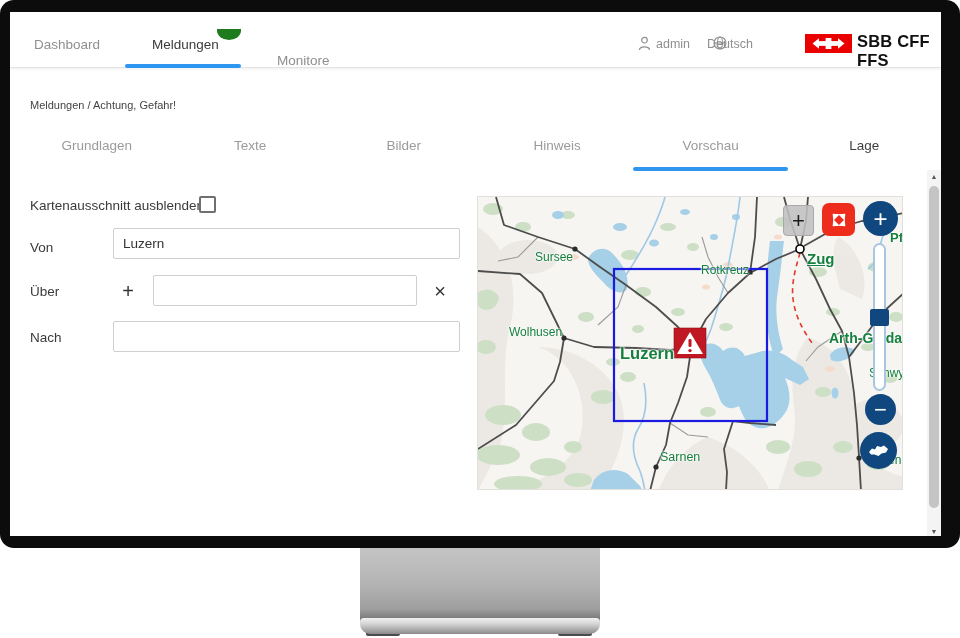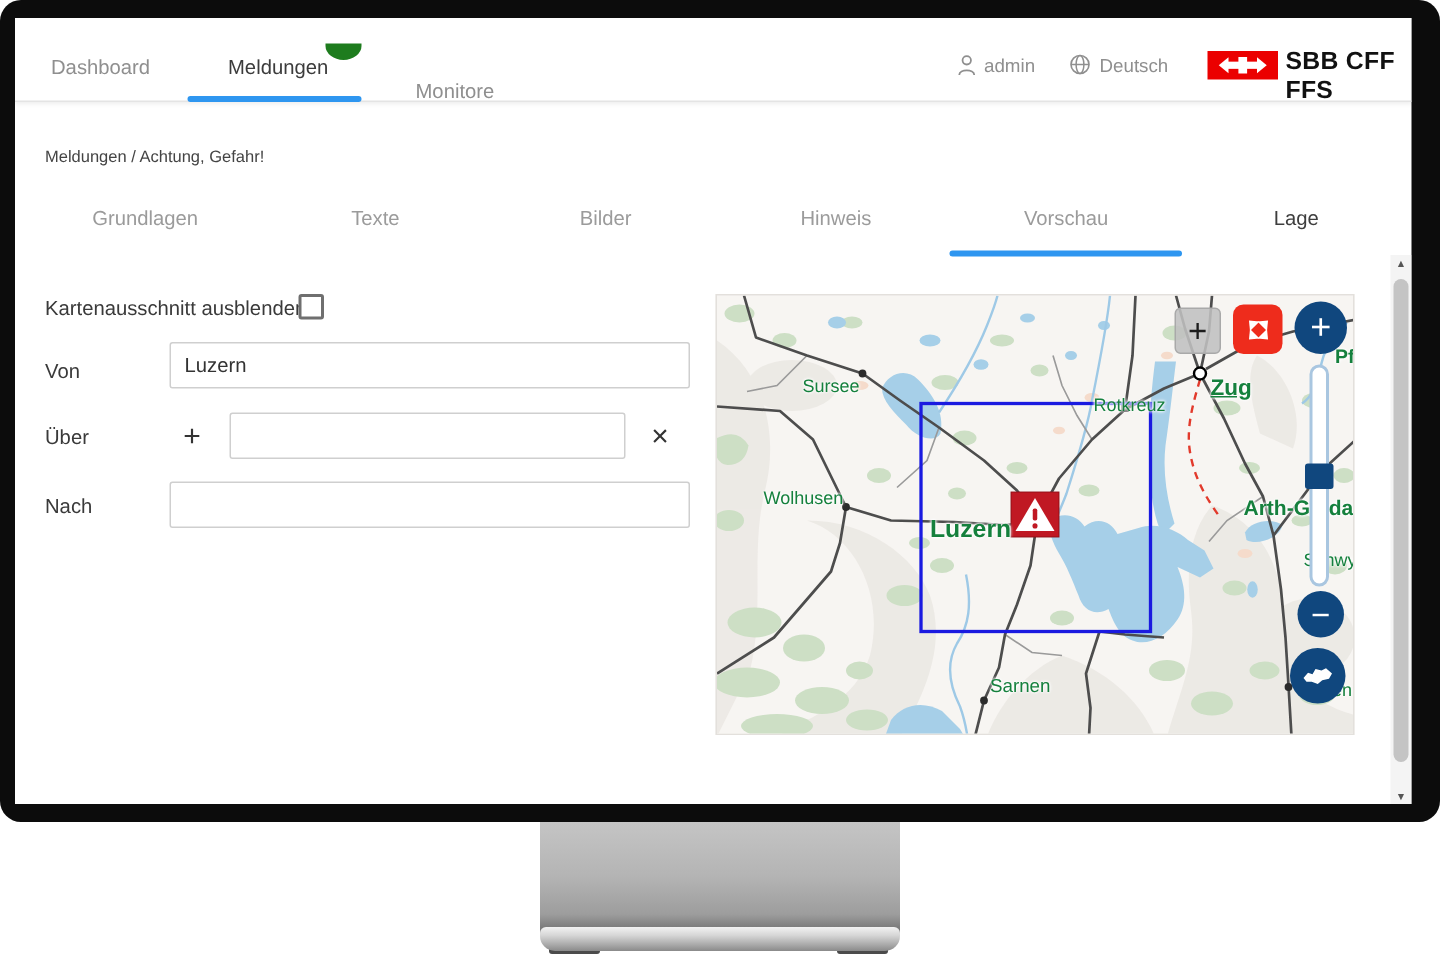--- a/index.html
+++ b/index.html
@@ -101,21 +101,21 @@
       </span>
       <span class="hdr-right" style="left:646px;">admin</span>
 
       <span class="hdr-ico" style="left:703px;">
         <svg width="14" height="14" viewBox="0 0 14 14">
             <circle cx="7" cy="7" r="6" fill="none" stroke="#8f8f8f" stroke-width="1.1"></circle>
             <ellipse cx="7" cy="7" rx="2.6" ry="6" fill="none" stroke="#8f8f8f" stroke-width="1"></ellipse>
             <line x1="1" y1="7" x2="13" y2="7" stroke="#8f8f8f" stroke-width="1"></line>
           </svg>
       </span>
-      <span class="hdr-right" style="left:723px;">Deutsch</span>
+      <span class="hdr-right" style="left:697px;">Deutsch</span>
 
       <span class="sbb-box">
         <svg width="47" height="19" viewBox="0 0 47 19">
             <g fill="#fff">
               <rect x="20.6" y="4" width="5.8" height="11"></rect>
               <rect x="13" y="7.1" width="21" height="4.8"></rect>
               <polygon points="7.5,9.5 14,4.2 14,14.8"></polygon>
               <polygon points="39.5,9.5 33,4.2 33,14.8"></polygon>
             </g>
           </svg>
@@ -276,21 +276,21 @@
           <path d="M16,4 L29,26 L3,26 Z" fill="#ffffff"></path>
           <rect x="14.5" y="11" width="3" height="8" rx="1.2" fill="#c01823"></rect>
           <circle cx="16" cy="22.6" r="1.7" fill="#c01823"></circle>
         </g>
       </svg>
 
       
       <span class="mlabel" style="left:57px; top:53px;">Sursee</span>
       <span class="mlabel" style="left:31px; top:128px;">Wolhusen</span>
       <span class="mlabel b" style="left:142px; top:147px; font-size:16.5px;">Luzern</span>
-      <span class="mlabel" style="left:223px; top:66px;margin-left:28px;">Rotkreuz</span>
+      <span class="mlabel" style="left:223px; top:66px;">Rotkreuz</span>
       <span class="mlabel b" style="left:329px; top:53px; font-size:15px;text-decoration:underline;">Zug</span>
       <span class="mlabel b" style="left:351px; top:133px; font-size:14px;">Arth-Goldau</span>
       <span class="mlabel" style="left:391px; top:169px;">Schwyz</span>
       <span class="mlabel" style="left:182px; top:253px; font-size:12.5px;">Sarnen</span>
       <span class="mlabel b" style="left:412px; top:33px; font-size:13px;">Pf</span>
       <span class="mlabel" style="left:410px; top:256px;">en</span>
 
       
       <div class="ctrl layer-btn">+</div>
       <div class="ctrl pan-btn">

